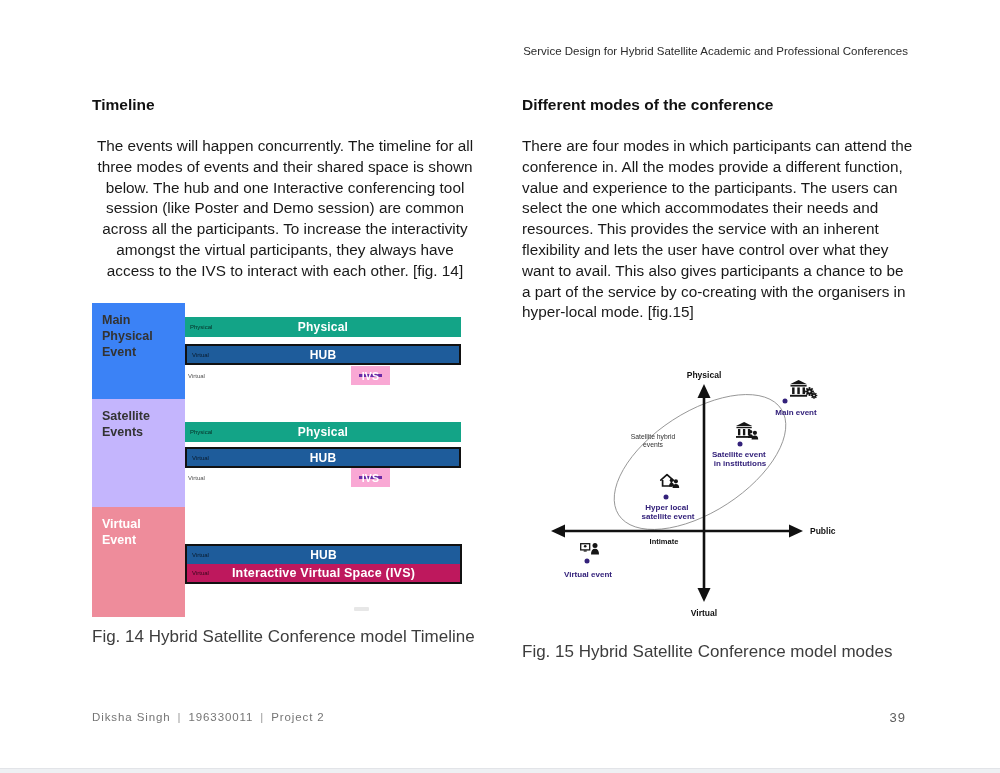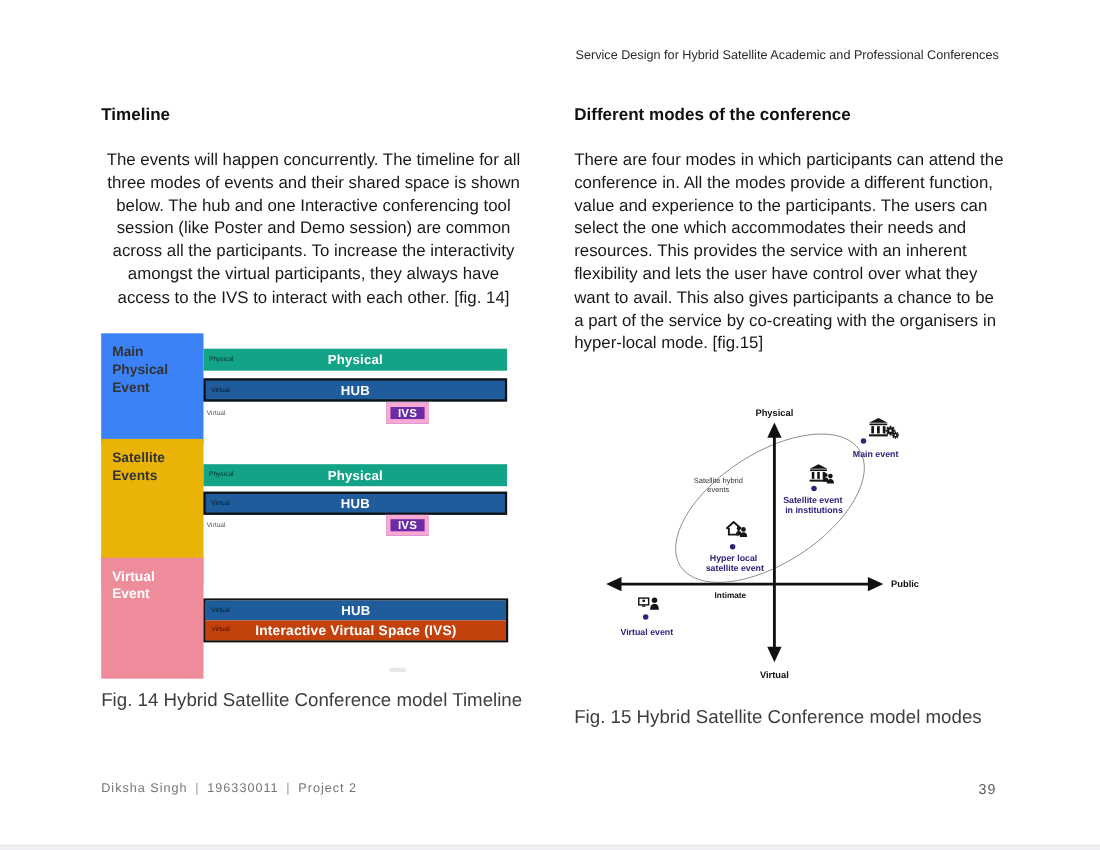--- a/index.html
+++ b/index.html
@@ -14,37 +14,37 @@
   .right-heading { left:522px; }
 
   .body-text { position:absolute; top:136px; font-size:15.3px; line-height:20.8px; color:#191919; }
   .left-body { left:92px; width:386px;text-align:center; }
   .right-body { left:522px; width:392px; }
 
   
   .tl-diagram { position:absolute; left:92px; top:287px; width:377px; height:330px; }
   .tl-group { position:absolute; left:0; width:93px; padding:9px 8px 0 10px; font-size:12.5px; font-weight:bold; line-height:16px; color:#333; white-space:pre-line; }
   .tl-g0 { top:16px; height:100px; background:#3b82f6; }
-  .tl-g1 { top:112px; height:133px; background:#eab308; }
+  .tl-g1 { top:112px; height:133px; background:#c4b5fd; }
   .tl-g2 { top:220px; height:110px; background:#ee8c9b; color:#fff; }
 
   .tl-row { position:absolute; left:93px; width:276px; display:flex; align-items:center; justify-content:center; }
   .bar-physical { background:#13a487; height:20px; }
   .bar-hub { background:#1e5c9b; height:21px; border:2px solid #111; }
   .mini-label { position:absolute; left:5px; top:50%; transform:translateY(-50%); font-size:6px; color:rgba(0,0,0,0.72); font-weight:500; }
   .bar-text { color:#fff; font-weight:bold; font-size:12px; letter-spacing:0.2px; }
 
   .ivs-row { position:absolute; left:93px; width:276px; height:19px; }
   .ivs-row .mini-label { left:3px; }
-  .ivs-box { position:absolute; left:166px; top:0; width:39px; height:19px; background:#6b2ba6; border:4px solid #f9a8d4; display:flex; align-items:center; justify-content:center; }
+  .ivs-box { position:absolute; left:166px; top:0; width:39px; height:19px; background:#6b2ba6; border:8px solid #f9a8d4; display:flex; align-items:center; justify-content:center; }
   .ivs-box .bar-text { font-size:10.5px; }
 
   .virt-outer { position:absolute; left:93px; top:257px; width:277px; height:40px; border:2px solid #111; }
   .virt-hub { position:relative; height:18px; background:#1e5c9b; display:flex; align-items:center; justify-content:center; }
-  .virt-ivs { position:relative; height:18px; background:#c2410c; display:flex; align-items:center; justify-content:center; }
+  .virt-ivs { position:relative; height:18px; background:#be185d; display:flex; align-items:center; justify-content:center; }
   .virt-ivs .bar-text { font-size:12.5px; }
 
   .tl-watermark { position:absolute; left:262px; top:320px; width:15px; height:4px; background:#e7e7e7; border-radius:1px; }
 
   .fig-caption { position:absolute; font-size:17px; color:#3d3d3d; }
   .cap-14 { left:92px; top:627px; }
   .cap-15 { left:522px; top:642px; }
 
   
   .quadrant { position:absolute; left:540px; top:358px; width:390px; height:270px; }

